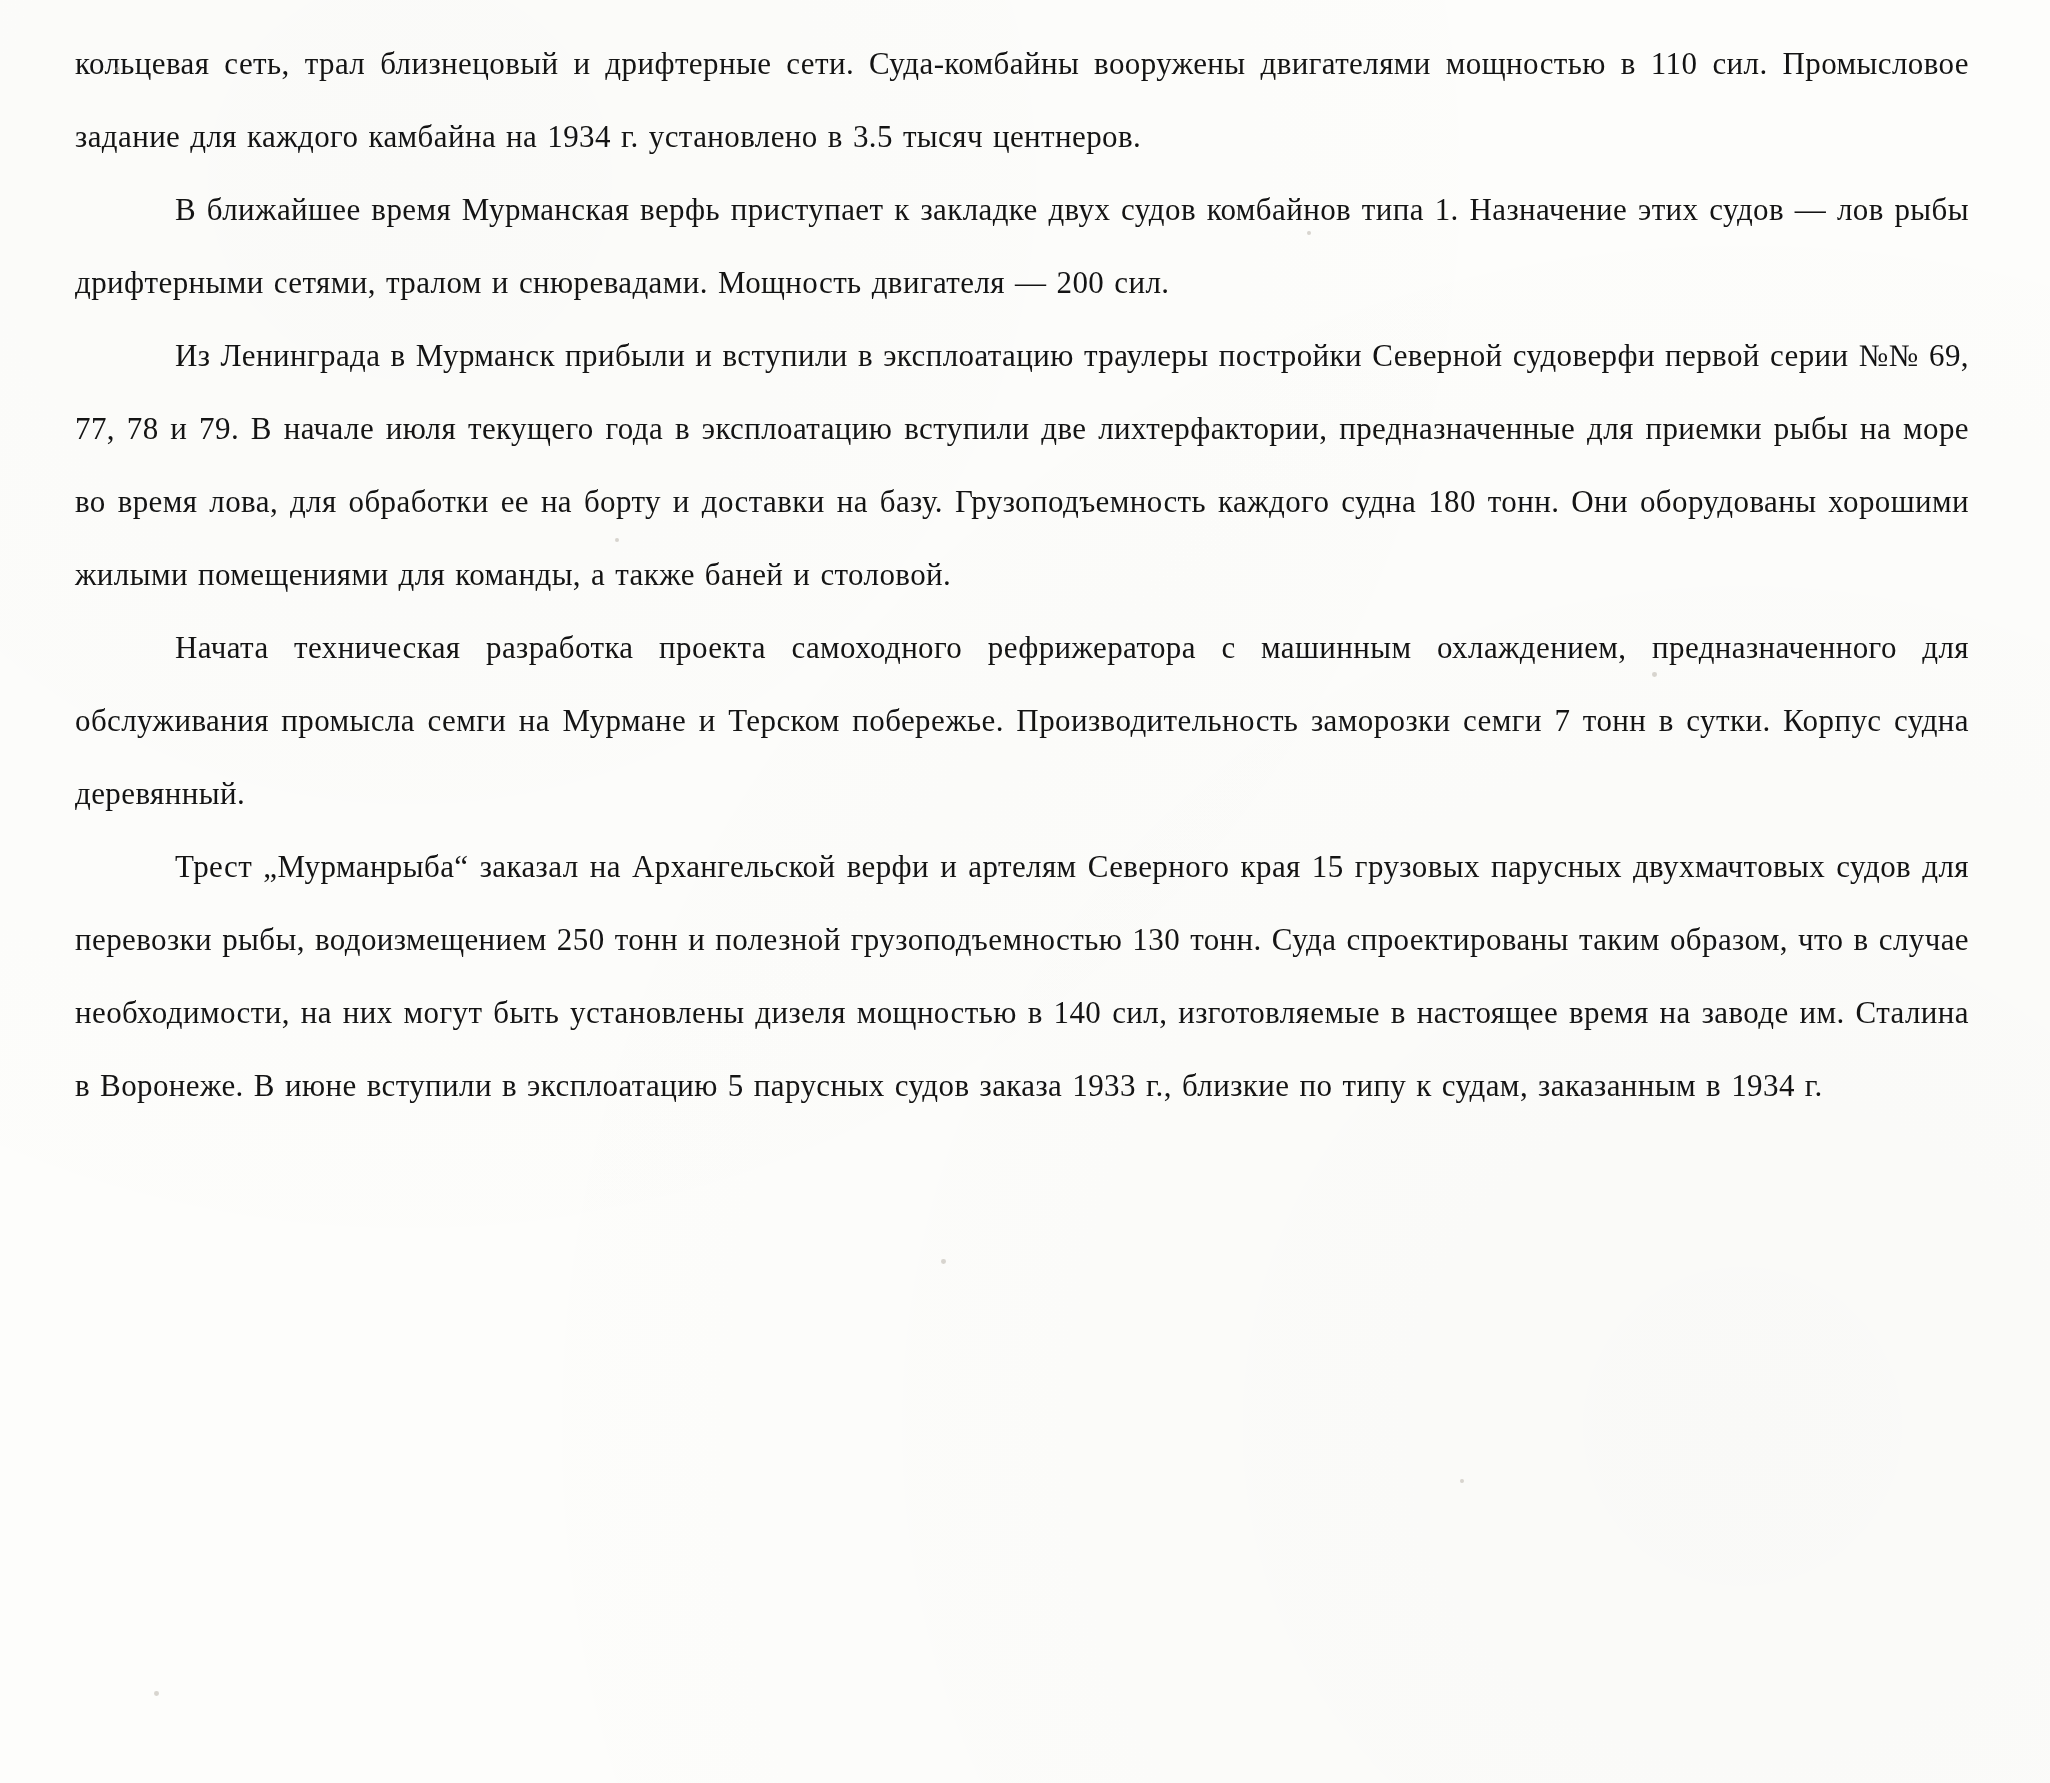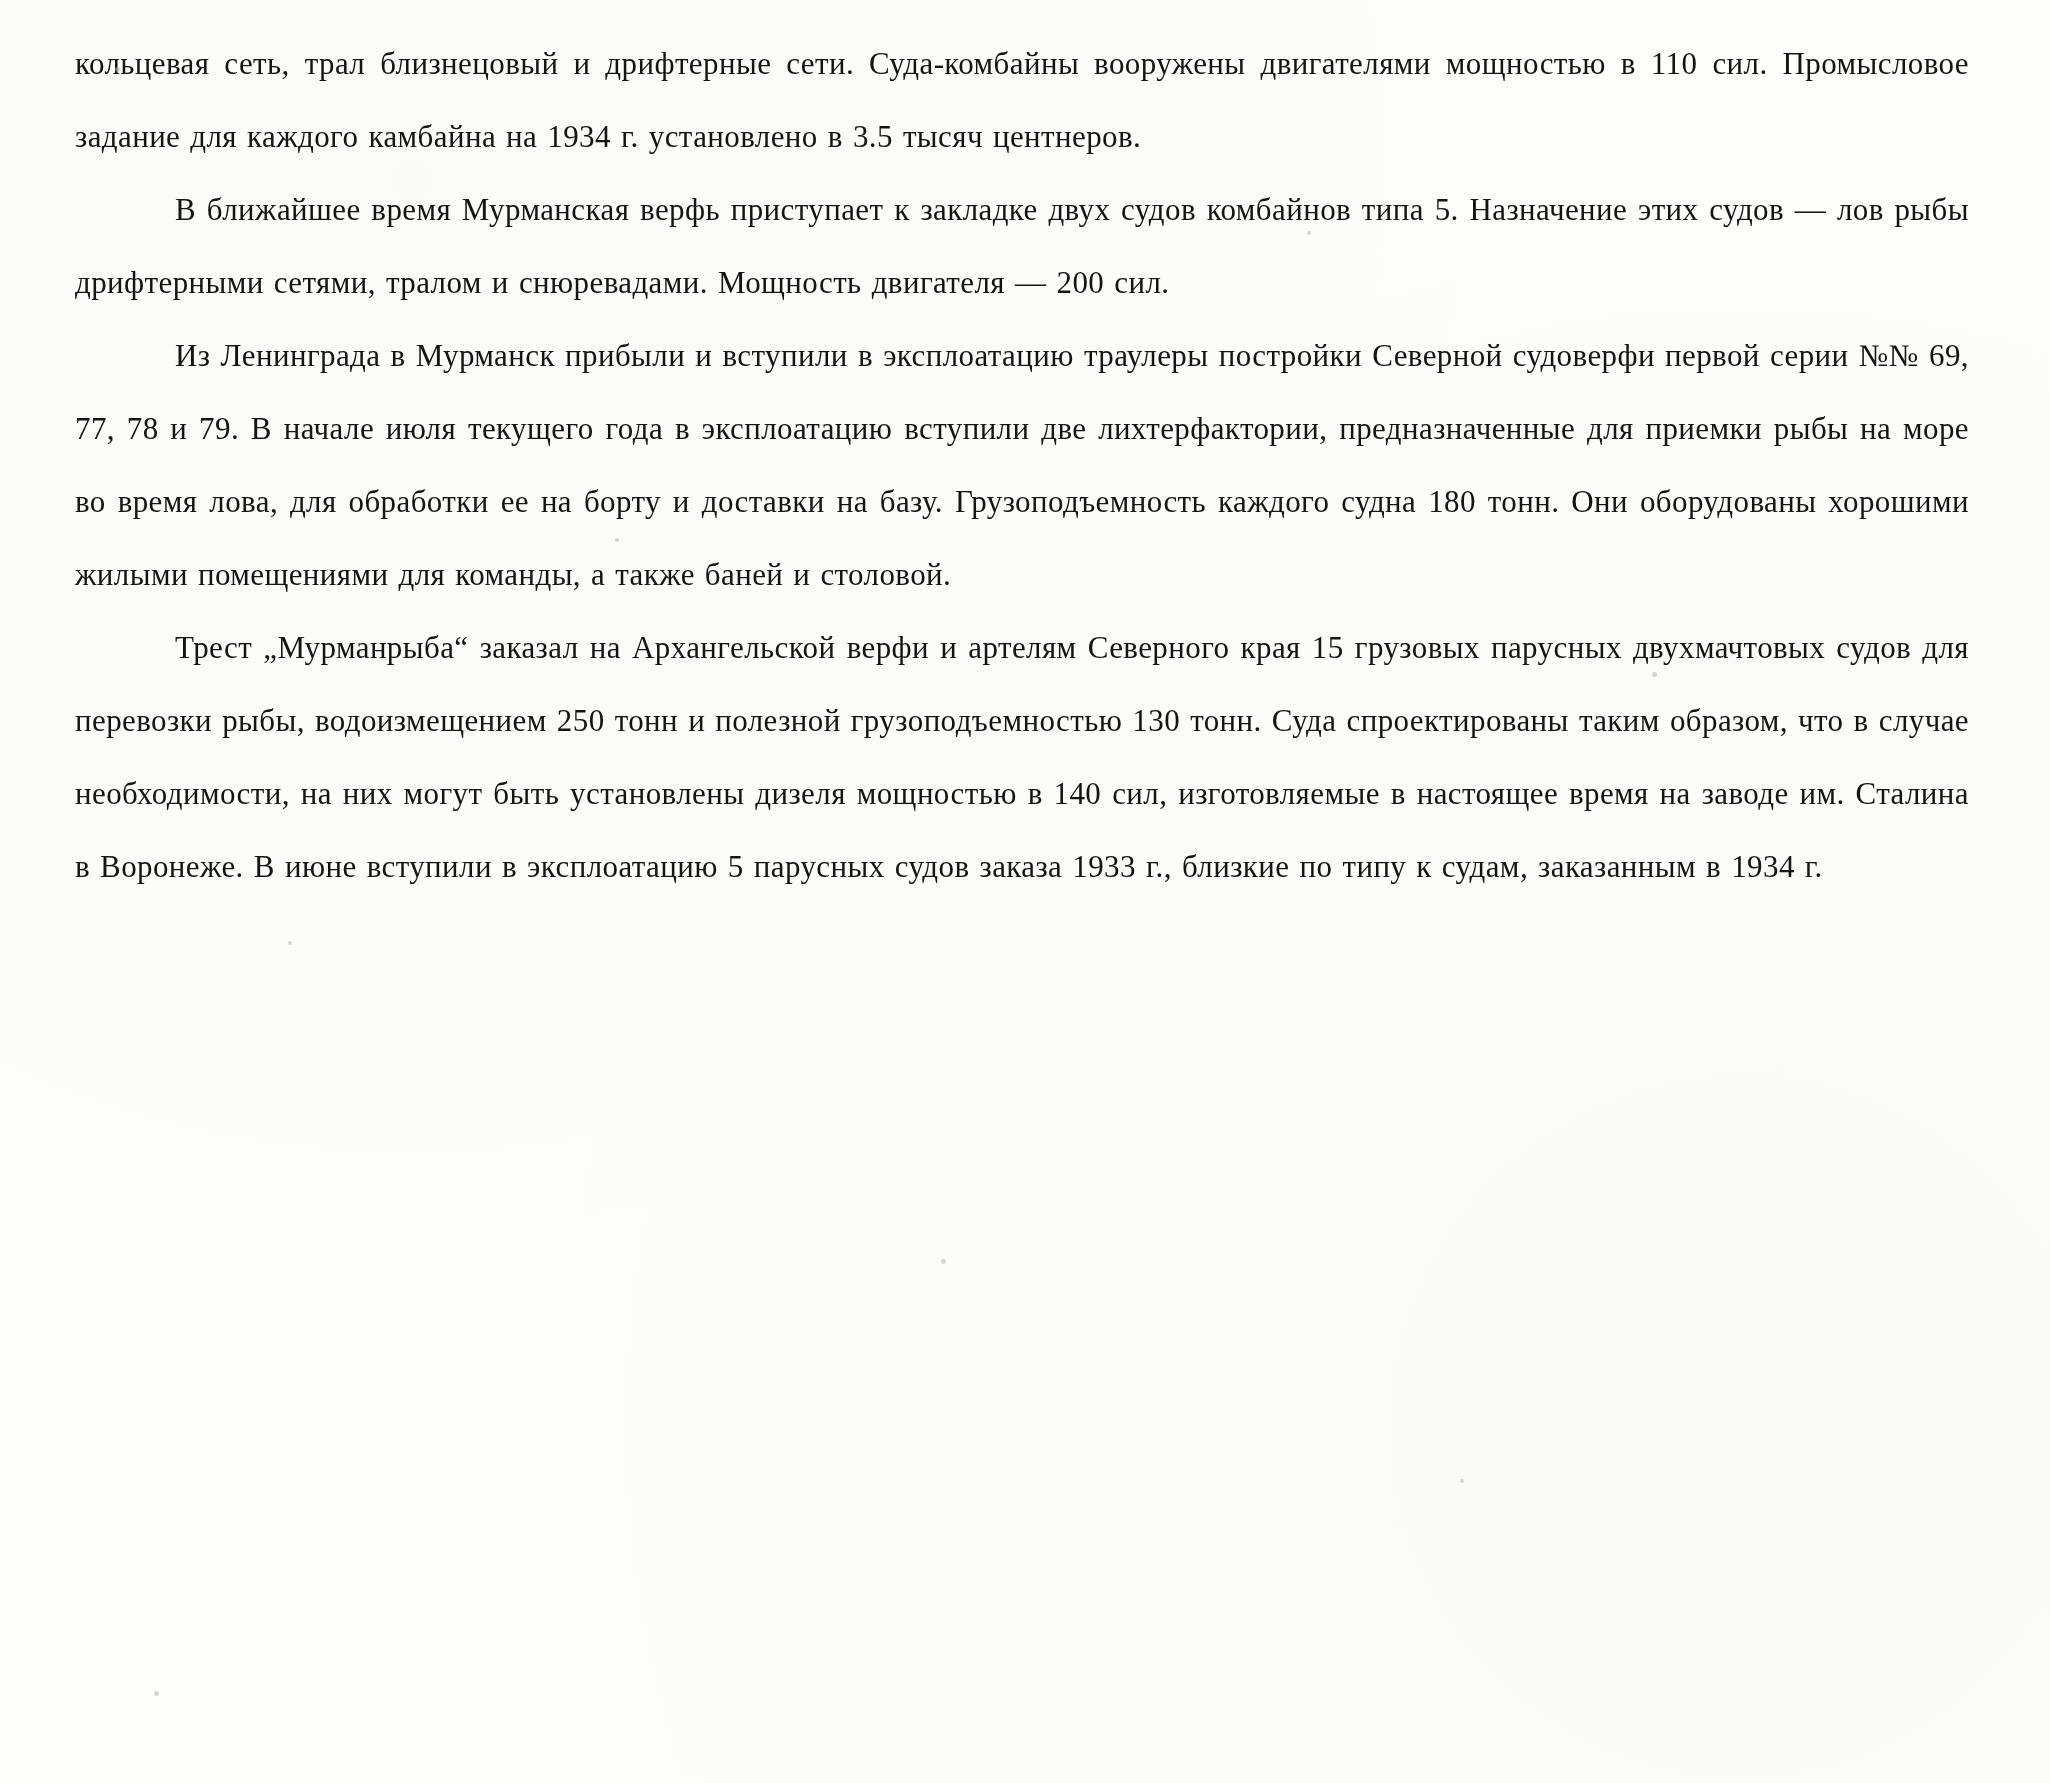--- a/index.html
+++ b/index.html
@@ -59,22 +59,23 @@
     pointer-events: none;
   }
 </style>
 </head>
 <body>
 
 <div class="page">
 
   <div class="body-text">
     <p class="para first">кольцевая сеть, трал близнецовый и дрифтерные сети. Суда-комбайны вооружены двигателями мощностью в 110 сил. Промысловое задание для каждого камбайна на 1934 г. установлено в 3.5 тысяч центнеров.</p>
-    <p class="para">В ближайшее время Мурманская верфь приступает к закладке двух судов комбайнов типа 5. Назначение этих судов — лов рыбы дрифтерными сетями, тралом и снюревадами. Мощность двигателя — 200 сил.</p>
+    <p class="para">В ближайшее время Мурманская верфь приступает к закладке двух судов комбайнов типа 1. Назначение этих судов — лов рыбы дрифтерными сетями, тралом и снюревадами. Мощность двигателя — 200 сил.</p>
     <p class="para">Из Ленинграда в Мурманск прибыли и вступили в эксплоатацию траулеры постройки Северной судоверфи первой серии №№ 69, 77, 78 и 79. В начале июля текущего года в эксплоатацию вступили две лихтерфактории, предназначенные для приемки рыбы на море во время лова, для обработки ее на борту и доставки на базу. Грузоподъемность каждого судна 180 тонн. Они оборудованы хорошими жилыми помещениями для команды, а также баней и столовой.</p>
+    <p class="para">Начата техническая разработка проекта самоходного рефрижератора с машинным охлаждением, предназначенного для обслуживания промысла семги на Мурмане и Терском побережье. Производительность заморозки семги 7 тонн в сутки. Корпус судна деревянный.</p>
     <p class="para">Трест „Мурманрыба“ заказал на Архангельской верфи и артелям Северного края 15 грузовых парусных двухмачтовых судов для перевозки рыбы, водоизмещением 250 тонн и полезной грузоподъемностью 130 тонн. Суда спроектированы таким образом, что в случае необходимости, на них могут быть установлены дизеля мощностью в 140 сил, изготовляемые в настоящее время на заводе им. Сталина в Воронеже. В июне вступили в эксплоатацию 5 парусных судов заказа 1933 г., близкие по типу к судам, заказанным в 1934 г.</p>
   </div>
 
   <span class="speck" style="left:115px;top:67px;width:4.8px;height:4.8px;"></span>
   <span class="speck" style="left:1307px;top:231px;width:3.8px;height:3.8px;"></span>
   <span class="speck" style="left:615px;top:538px;width:3.8px;height:3.8px;"></span>
   <span class="speck" style="left:1652px;top:672px;width:4.8px;height:4.8px;"></span>
   <span class="speck" style="left:288px;top:941px;width:3.8px;height:3.8px;"></span>
   <span class="speck" style="left:941px;top:1259px;width:4.8px;height:4.8px;"></span>
   <span class="speck" style="left:1460px;top:1479px;width:3.8px;height:3.8px;"></span>

